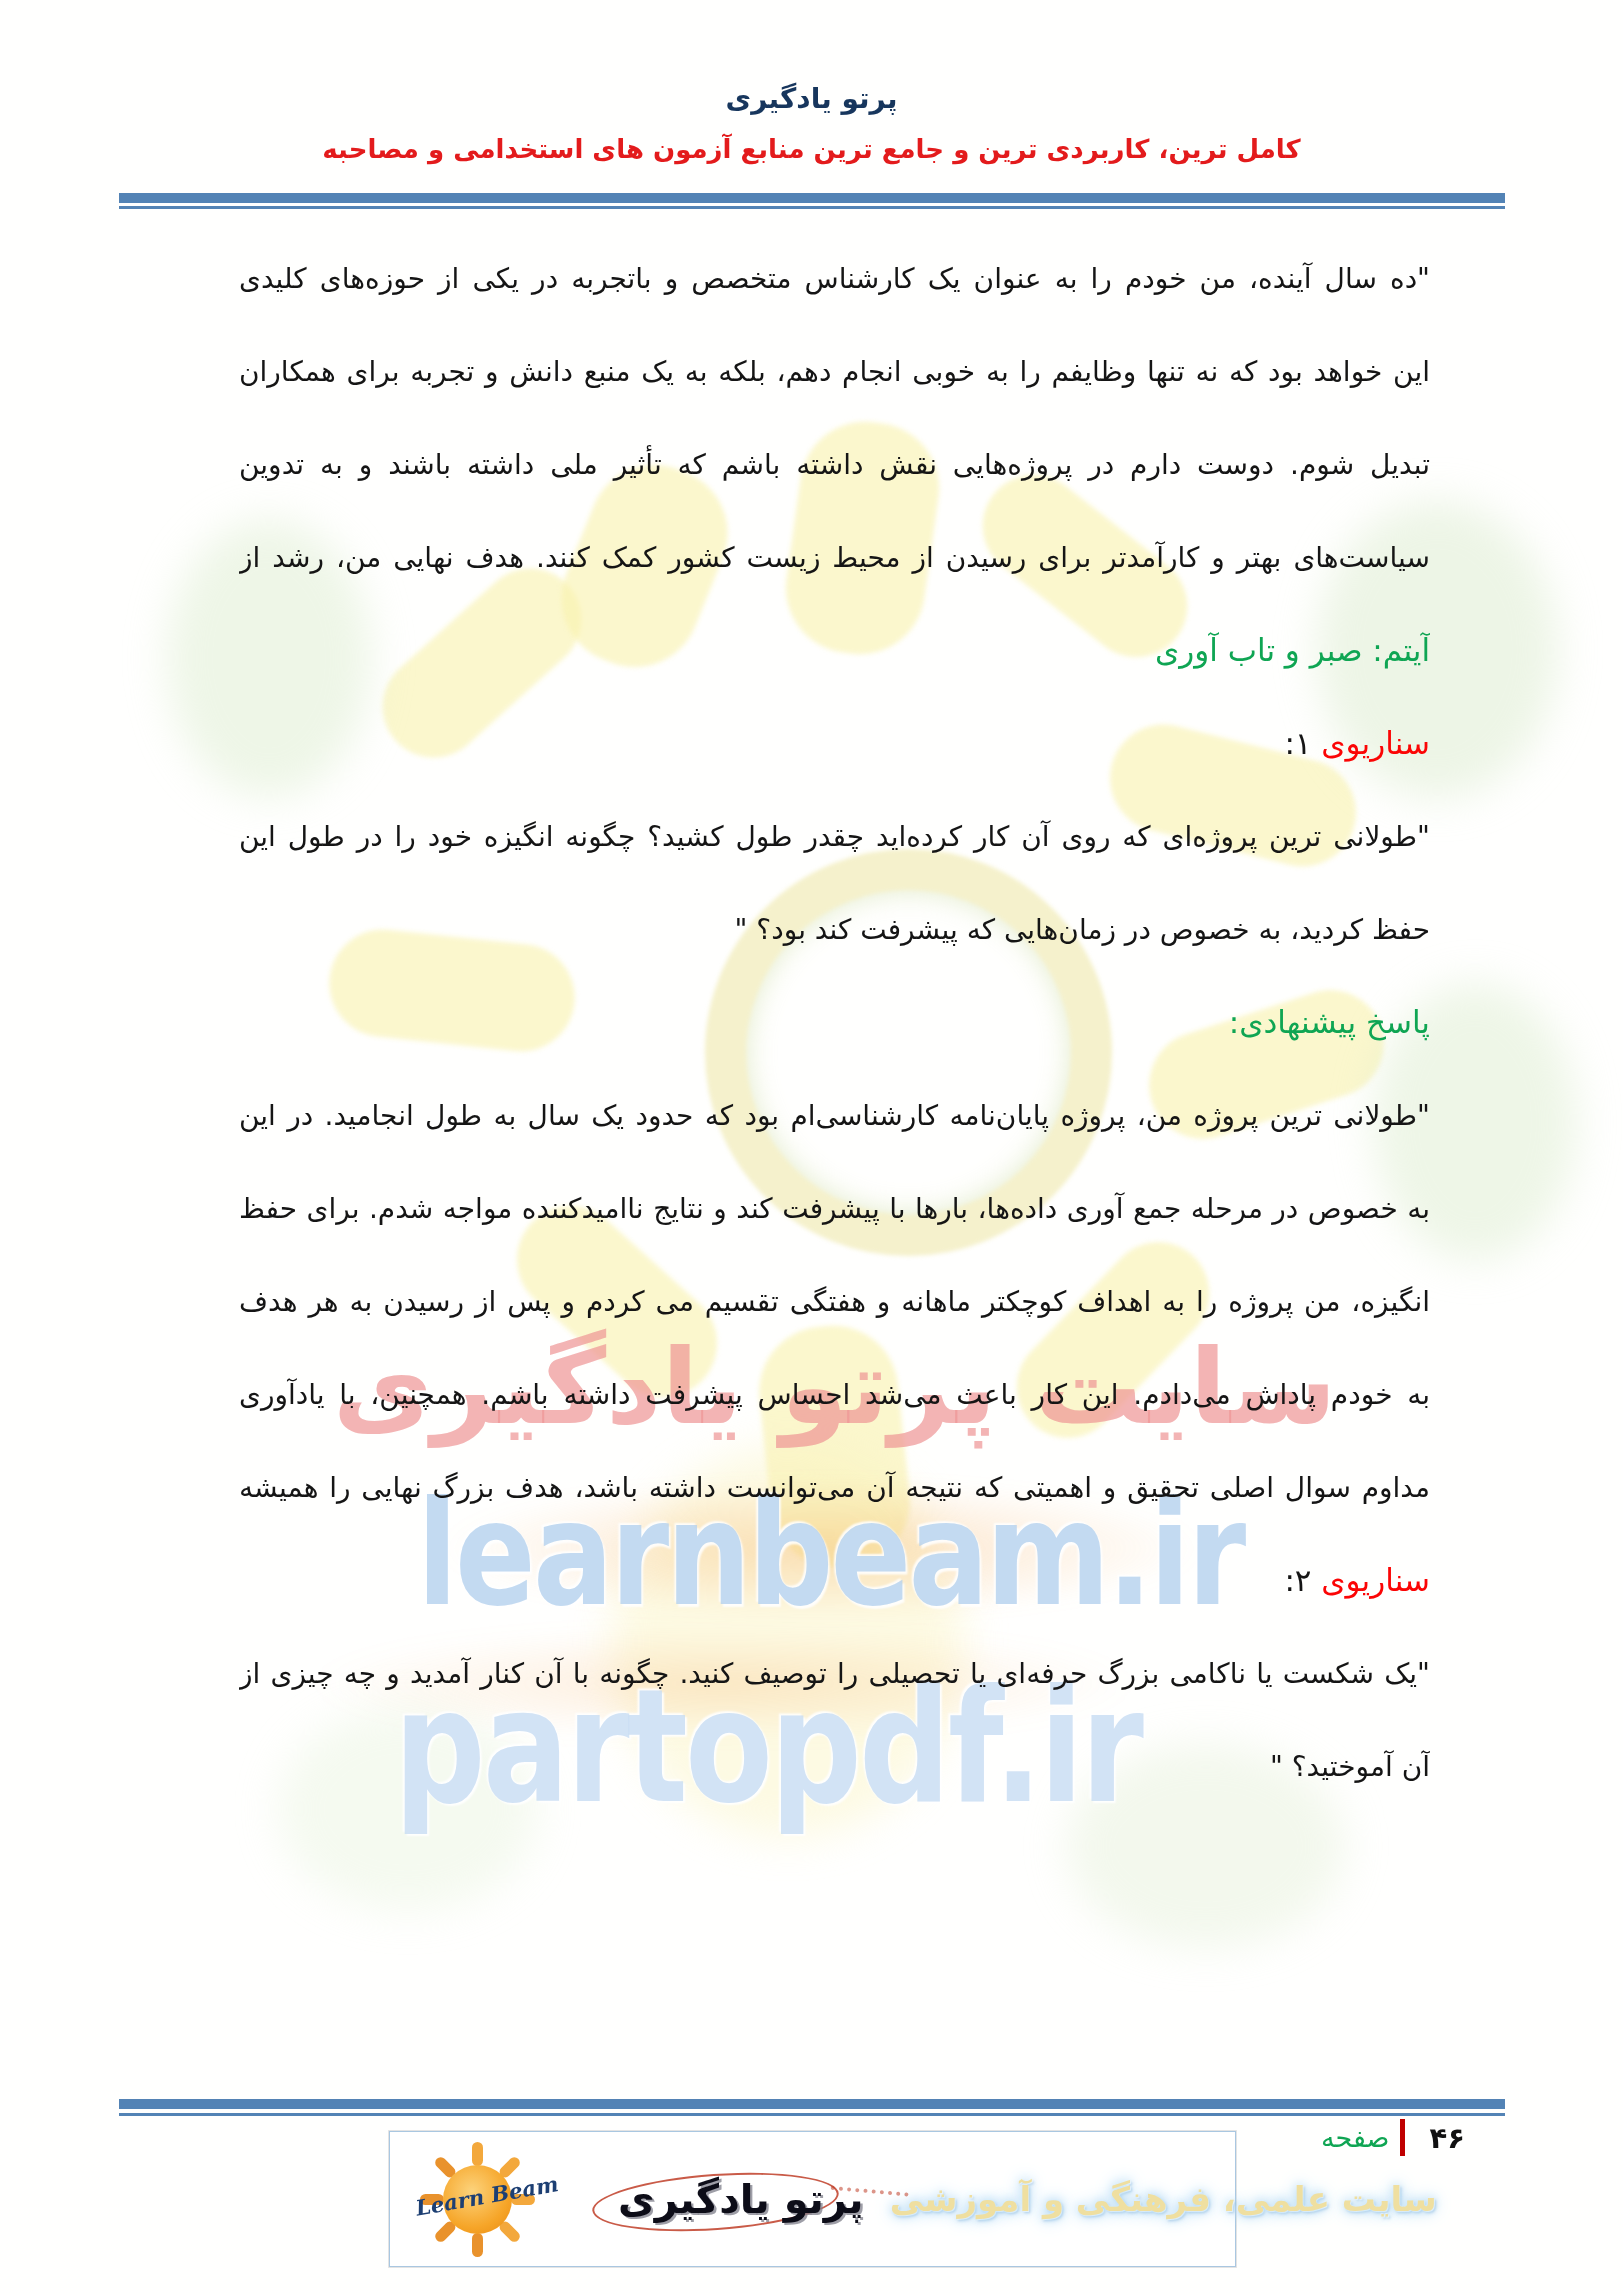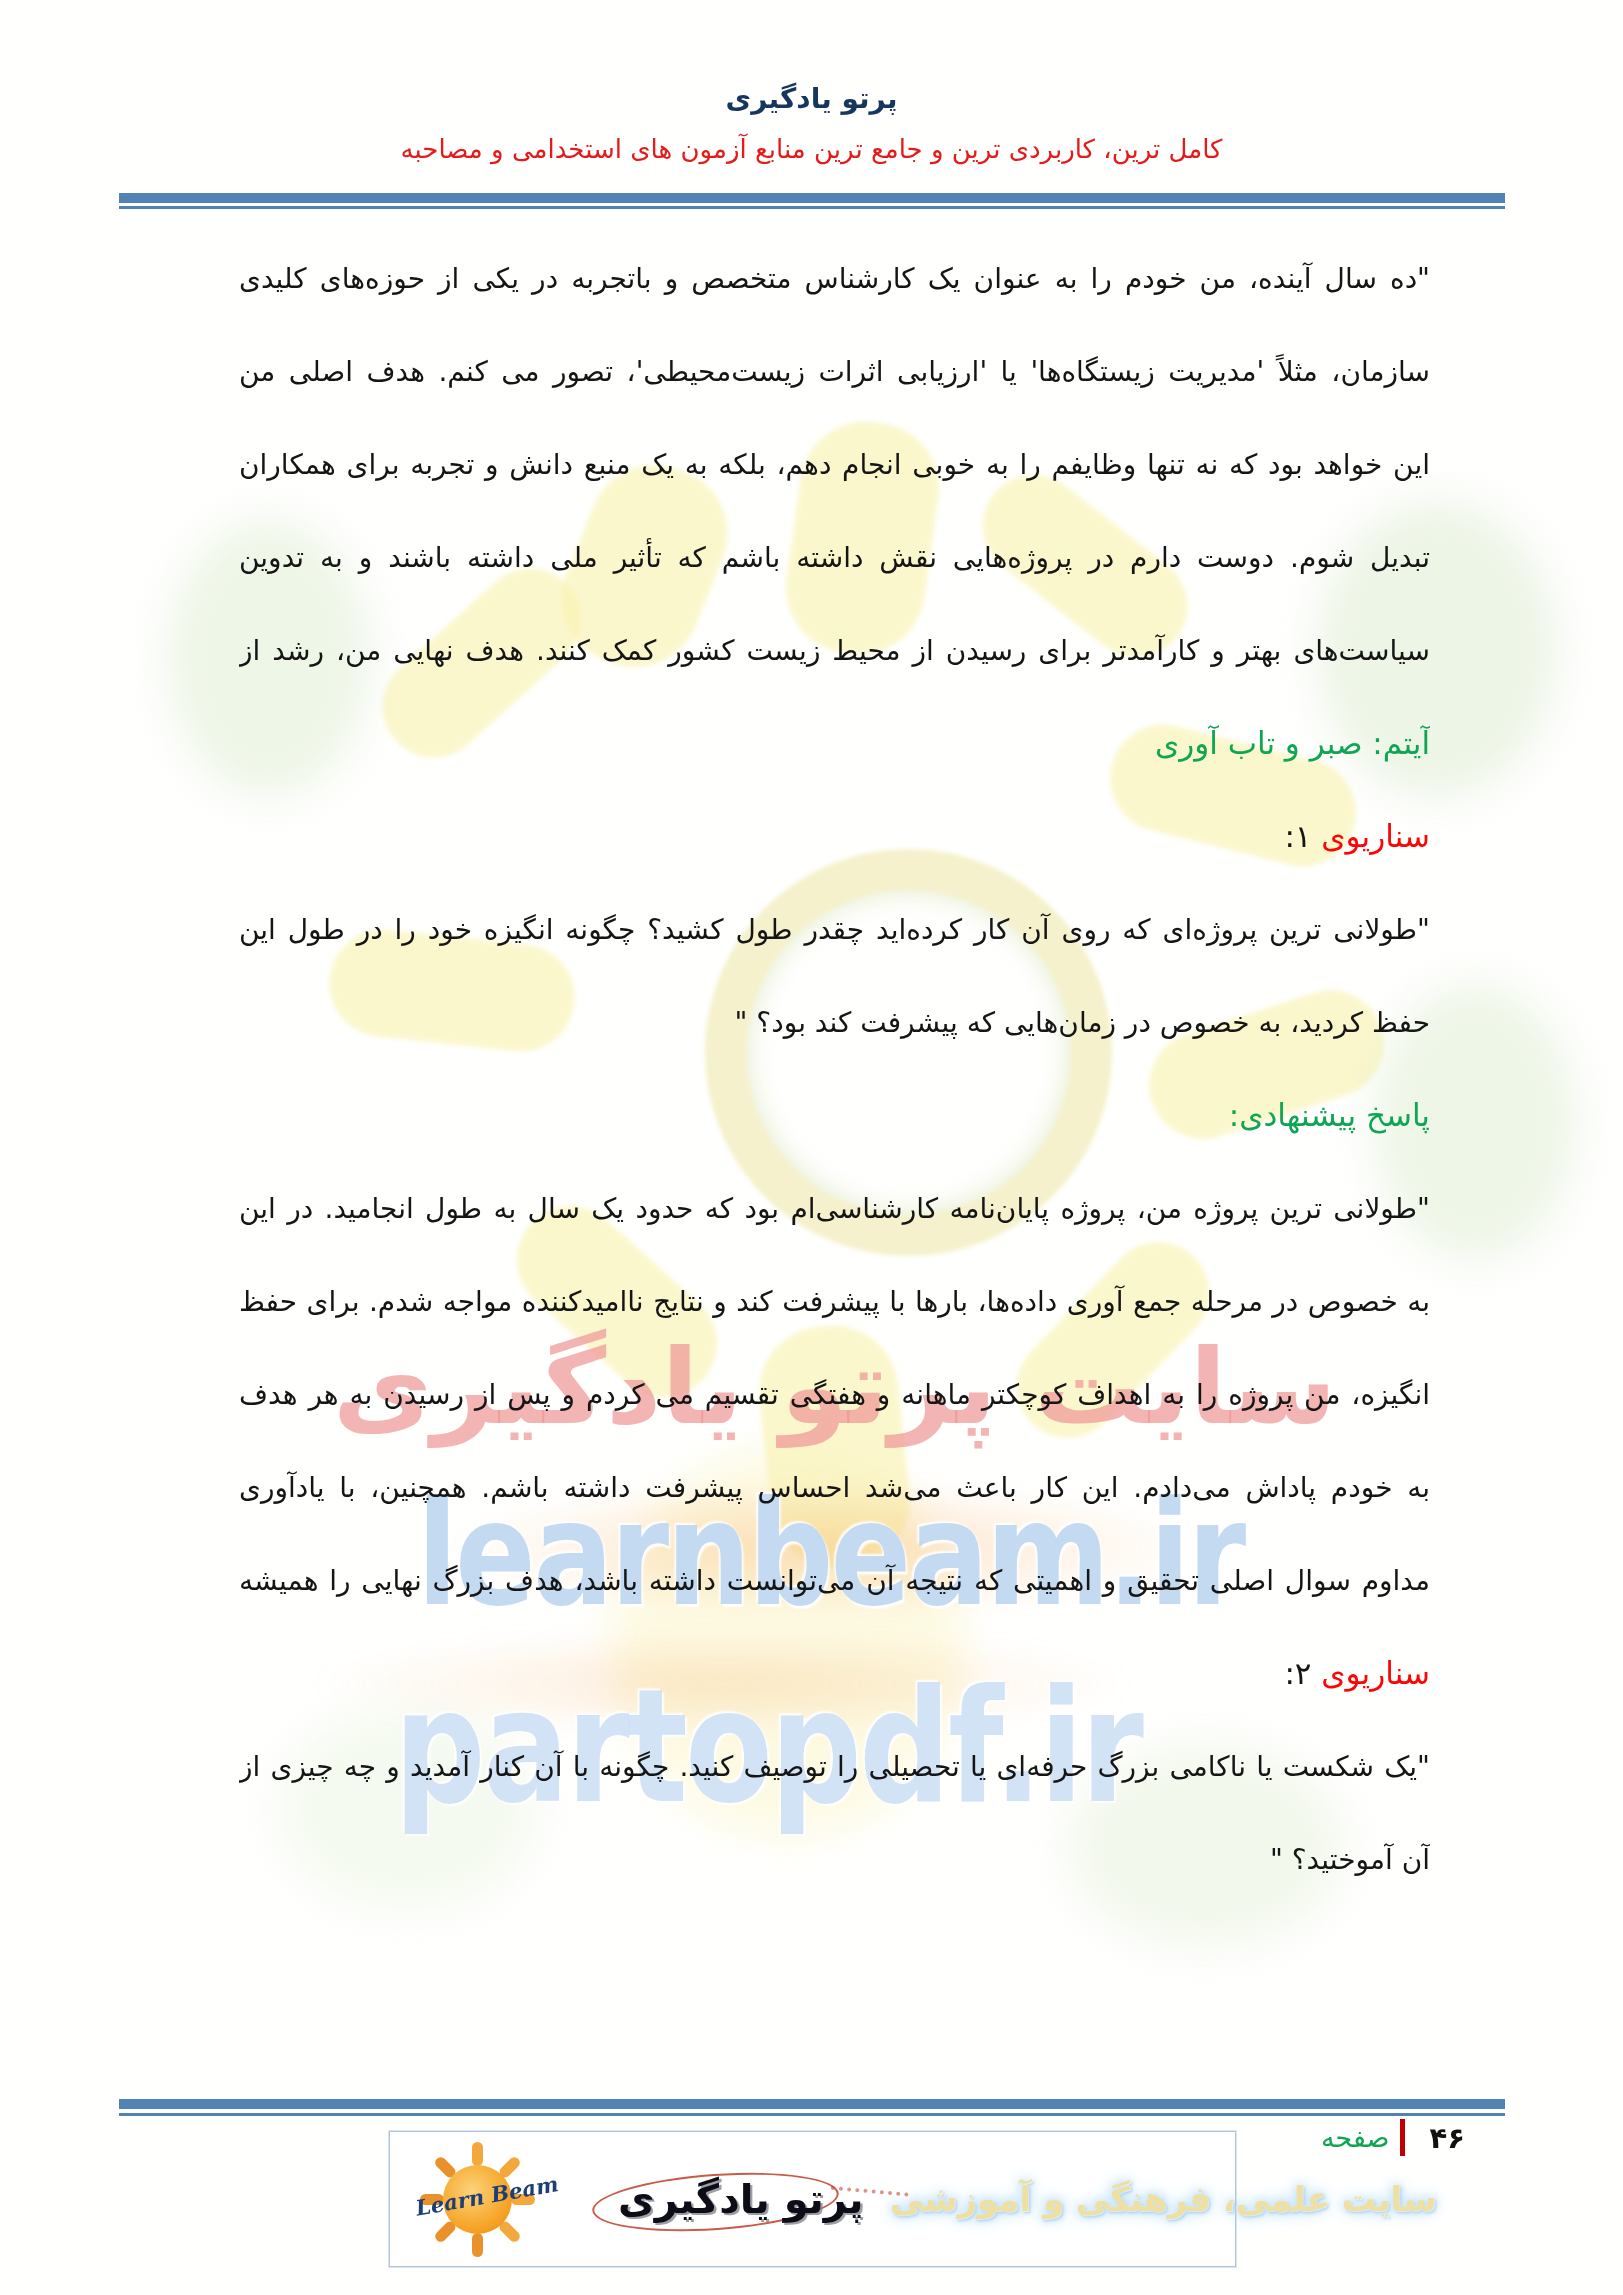--- a/index.html
+++ b/index.html
@@ -50,21 +50,21 @@
     color:rgba(197,219,242,0.78);transform:scaleY(1.22);transform-origin:top left;white-space:nowrap;
     text-shadow:1.9px 1.9px 1.9px rgba(255,255,255,0.95),-1.9px -1.9px 1.9px rgba(255,255,255,0.95);
   }
   
   .hdr-title{
     position:absolute;top:82px;left:0;width:100%;text-align:center;z-index:2;
     font-size:28px;font-weight:bold;color:#17365D;direction:rtl;
   }
   .hdr-sub{
     position:absolute;top:134px;left:0;width:100%;text-align:center;z-index:2;
-    font-size:26px;font-weight:normal;color:#E31B1C;direction:rtl;
+    font-size:26px;font-weight:bold;color:#E31B1C;direction:rtl;
   }
   .rule{position:absolute;left:119px;width:1386px;z-index:2;background:#5383B5;}
   .rule-top-thick{top:193px;height:10.2px;}
   .rule-top-thin{top:206px;height:2.8px;}
   .rule-bot-thick{top:2099px;height:10.2px;}
   .rule-bot-thin{top:2113px;height:2.8px;}
   
   .body-lines{
     position:absolute;left:239px;top:232px;width:1191px;z-index:2;
     direction:rtl;
@@ -155,21 +155,20 @@
     <div class="wm-blue2">partopdf.ir</div>
   </div>
 
   <div class="hdr-title">پرتو یادگیری</div>
   <div class="hdr-sub">کامل ترین، کاربردی ترین و جامع ترین منابع آزمون های استخدامی و مصاحبه</div>
   <div class="rule rule-top-thick"></div>
   <div class="rule rule-top-thin"></div>
 
   <div class="body-lines" id="body-lines">
       <div class="line justified"><span class="s-body">"ده سال آینده، من خودم را به عنوان یک کارشناس متخصص و باتجربه در یکی از حوزه‌های کلیدی</span></div>
-      <div class="line justified"><span class="s-body">سازمان، مثلاً 'مدیریت زیستگاه‌ها' یا 'ارزیابی اثرات زیست‌محیطی'، تصور می کنم. هدف اصلی من</span></div>
       <div class="line justified"><span class="s-body">این خواهد بود که نه تنها وظایفم را به خوبی انجام دهم، بلکه به یک منبع دانش و تجربه برای همکاران جدیدتر</span></div>
       <div class="line justified"><span class="s-body">تبدیل شوم. دوست دارم در پروژه‌هایی نقش داشته باشم که تأثیر ملی داشته باشند و به تدوین</span></div>
       <div class="line justified"><span class="s-body">سیاست‌های بهتر و کارآمدتر برای رسیدن از محیط زیست کشور کمک کنند. هدف نهایی من، رشد از</span></div>
       <div class="line"><span class="s-green">آیتم: صبر و تاب آوری</span></div>
       <div class="line"><span class="s-red">سناریوی </span><span class="s-black">۱:</span></div>
       <div class="line justified"><span class="s-body">"طولانی ترین پروژه‌ای که روی آن کار کرده‌اید چقدر طول کشید؟ چگونه انگیزه خود را در طول این مدت</span></div>
       <div class="line"><span class="s-body">حفظ کردید، به خصوص در زمان‌هایی که پیشرفت کند بود؟ "</span></div>
       <div class="line"><span class="s-green">پاسخ پیشنهادی:</span></div>
       <div class="line justified"><span class="s-body">"طولانی ترین پروژه من، پروژه پایان‌نامه کارشناسی‌ام بود که حدود یک سال به طول انجامید. در این مسیر،</span></div>
       <div class="line justified"><span class="s-body">به خصوص در مرحله جمع آوری داده‌ها، بارها با پیشرفت کند و نتایج ناامیدکننده مواجه شدم. برای حفظ</span></div>

